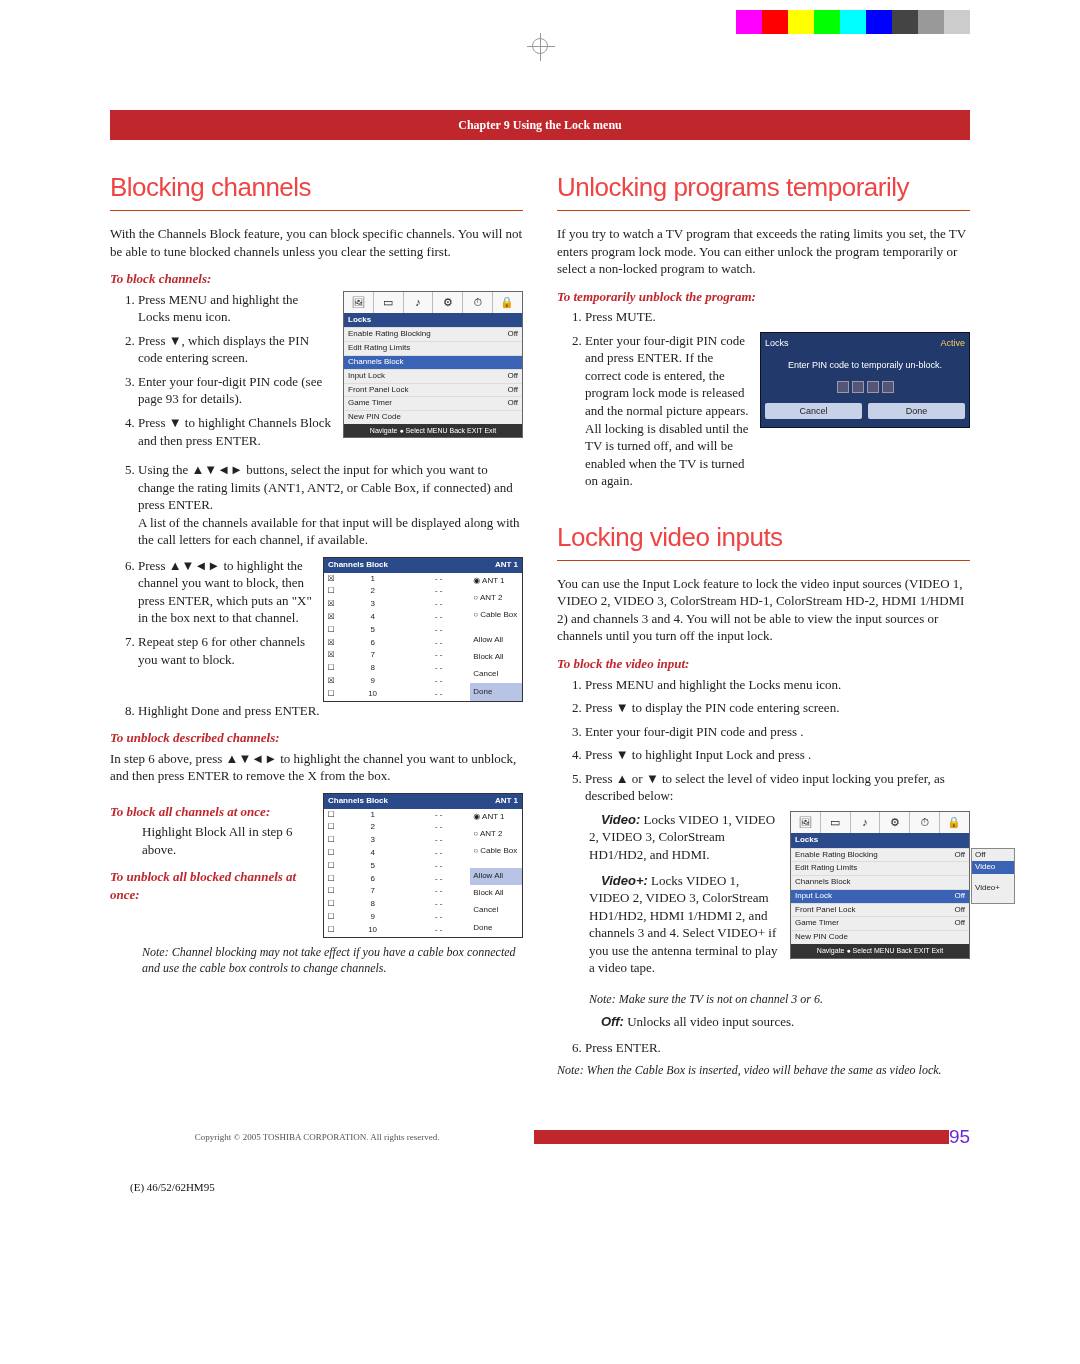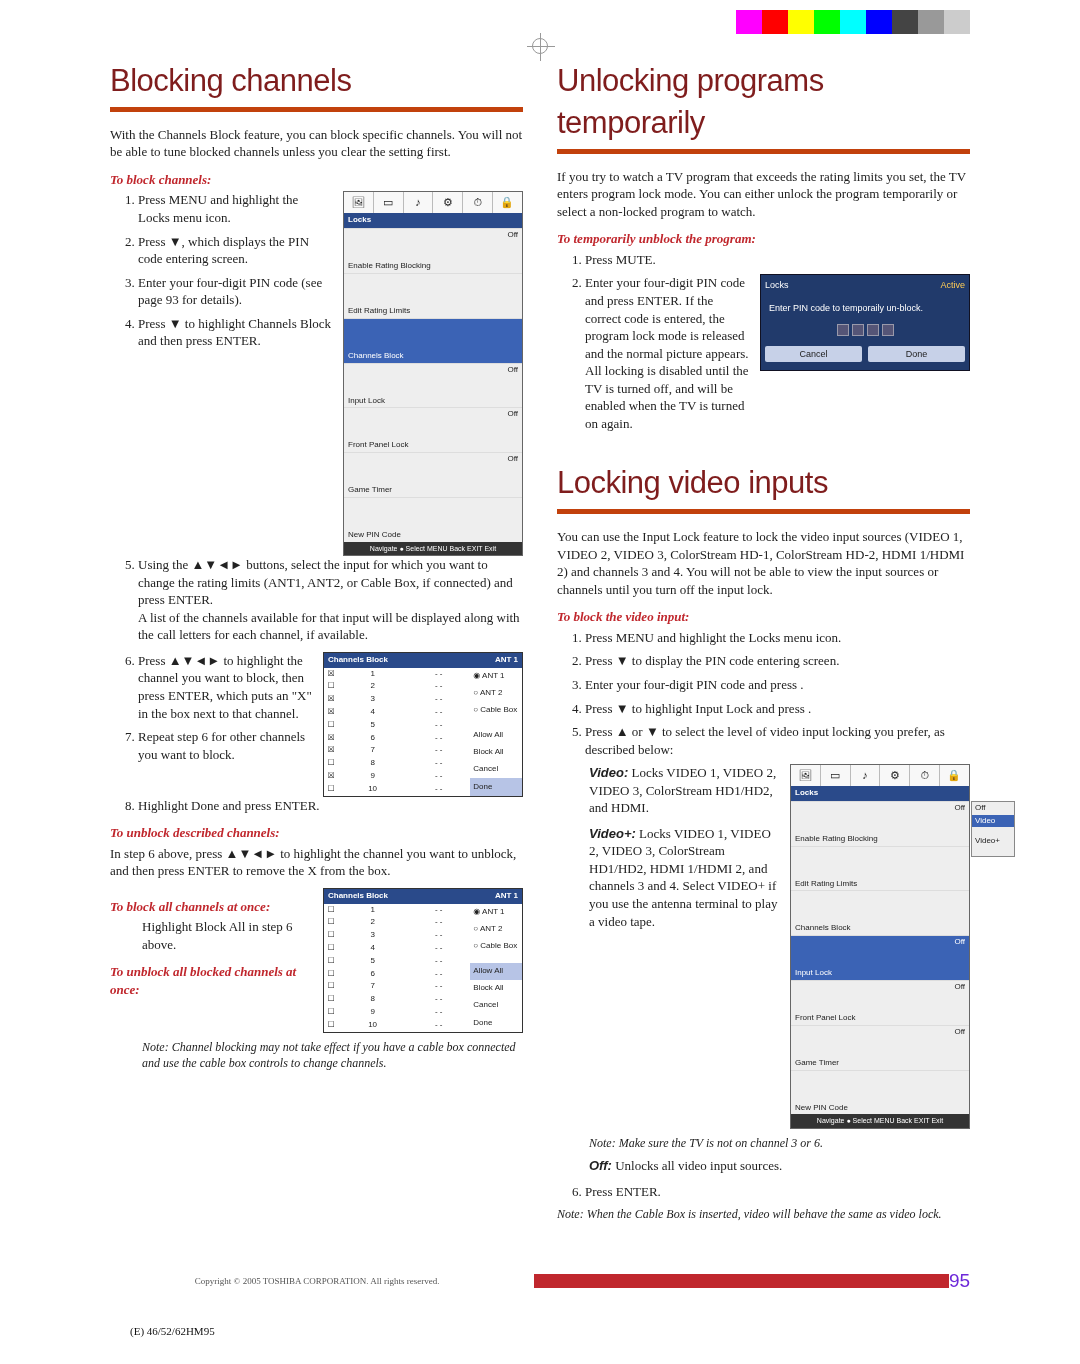--- a/index.html
+++ b/index.html
@@ -41,23 +41,23 @@
   }
   .cols {
     display: flex;
     gap: 34px;
     margin-top: 30px;
   }
   .col { flex: 1; min-width: 0; }
   h1.sect {
     font-family: Arial, Helvetica, sans-serif;
     font-weight: normal;
-    font-size: 31px;
-    color: #7f1d1d;
-    border-bottom: 5px solid #c2410c;
+    font-size: 26px;
+    color: #ef4444;
+    border-bottom: 1px solid #c2410c;
     padding-bottom: 5px;
     margin-bottom: 14px;
     letter-spacing: -0.5px;
   }
   p { margin-bottom: 8px; }
   .subhead {
     font-style: italic;
     font-weight: bold;
     color: #c0272d;
     margin: 10px 0 3px 0;
@@ -72,48 +72,48 @@
     font-size: 8px;
     background: #eee;
     width: 180px;
     color: #222;
   }
   .osd .tabs { display:flex; background:#f8f8f8; }
   .osd .tabs span { flex:1; text-align:center; padding:3px 0; border-right:1px solid #bbb; font-size:11px; }
   .osd .tabs span:last-child { border-right:none; }
   .osd .title { background:#2a4a8a; color:#fff; padding:2px 4px; font-weight:bold; }
   .osd .row { display:flex; padding:1px 4px; border-top:1px solid #ddd; }
-  .osd .row span:first-child { flex:1;margin-top:31px; }
+  .osd .row span:first-child { flex:1; }
   .osd .row.sel { background:#3b63b5; color:#fff; }
   .osd .foot { background:#333; color:#fff; padding:2px 4px; font-size:7px; text-align:center; }
   .osd2 { width: 200px; border:1px solid #333; font-family: Arial, sans-serif; font-size:8px; background:#fff; }
   .osd2 .hdr { background:#2a4a8a; color:#fff; display:flex; padding:2px 4px; font-weight:bold; }
   .osd2 .hdr span:first-child { flex:1; }
   .osd2 table { width:100%; border-collapse: collapse; font-size:8px; }
   .osd2 td { padding:1px 3px; text-align:center; }
   .osd2 td.cb { width:14px; }
   .osd2 .side { font-size:8px; text-align:left; }
   .osd2 .sidesel { background:#b7c4e6; }
   .pin { width:210px; background:#213a6b; border:1px solid #112; font-family: Arial, sans-serif; font-size:9px; color:#fff; padding:4px; }
   .pin .titlebar { display:flex; }
   .pin .titlebar span:first-child { flex:1; }
   .pin .titlebar span:last-child { color:#ffcc55; }
-  .pin .msg { margin:10px 4px; }
+  .pin .msg { text-align:center; margin:10px 4px; }
   .pin .boxes { display:flex; gap:3px; justify-content:center; margin-bottom:10px; }
   .pin .boxes span { width:12px; height:12px; background:#557; border:1px solid #99a; display:inline-block; }
   .pin .btns { display:flex; gap:6px; justify-content:center; margin-bottom:4px;}
   .pin .btns span { flex:1; background:#c7d1e8; color:#222; text-align:center; padding:2px; border-radius:2px; }
   .note { font-style: italic; font-size: 12px; margin: 6px 0; }
   .note,.note * { font-family: "Times New Roman", serif; }
   .indent { margin-left: 32px; }
   .footer { text-align:center; font-size: 9px; color:#555; margin-top: 40px; display:flex; align-items:center; }
   .footer .copy { flex:1; }
   .footer .pnum { font-family: Arial, sans-serif; font-size:19px; color:#6d28d9; font-weight:normal; margin-left:auto; }
   .redbar-small { background:#c0272d; height:14px; flex:1; margin-left:10px; }
-  .vb { font-family: Arial, sans-serif; font-weight:bold; font-style:italic; color:#222; }
+  .vb { font-family: Arial, sans-serif; font-weight:bold; font-style:italic; color:#222;margin-left:12px; }
   .osd3 { width:180px; }
   .model { font-size:11px; color:#111; margin-top:30px; margin-left:20px; }
 </style>
 </head>
 <body>
 
 <div class="page">
 
   <div class="colorbar" id="colorbar">
       <span style="background: rgb(255, 0, 255);"></span>
@@ -121,20 +121,21 @@
       <span style="background: rgb(255, 255, 0);"></span>
       <span style="background: rgb(0, 255, 0);"></span>
       <span style="background: rgb(0, 255, 255);"></span>
       <span style="background: rgb(0, 0, 255);"></span>
       <span style="background: rgb(68, 68, 68);"></span>
       <span style="background: rgb(153, 153, 153);"></span>
       <span style="background: rgb(204, 204, 204);"></span>
     </div>
   <div class="crosshair"></div>
 
+  <div class="red-banner">Chapter 9  Using the Lock menu</div>
 
   <div class="cols">
 
     <div class="col">
       <h1 class="sect">Blocking channels</h1>
       <p>With the Channels Block feature, you can block specific channels. You will not be able to tune blocked channels unless you clear the setting first.</p>
       <p class="subhead">To block channels:</p>
 
       <div class="stepwrap">
         <ol>

